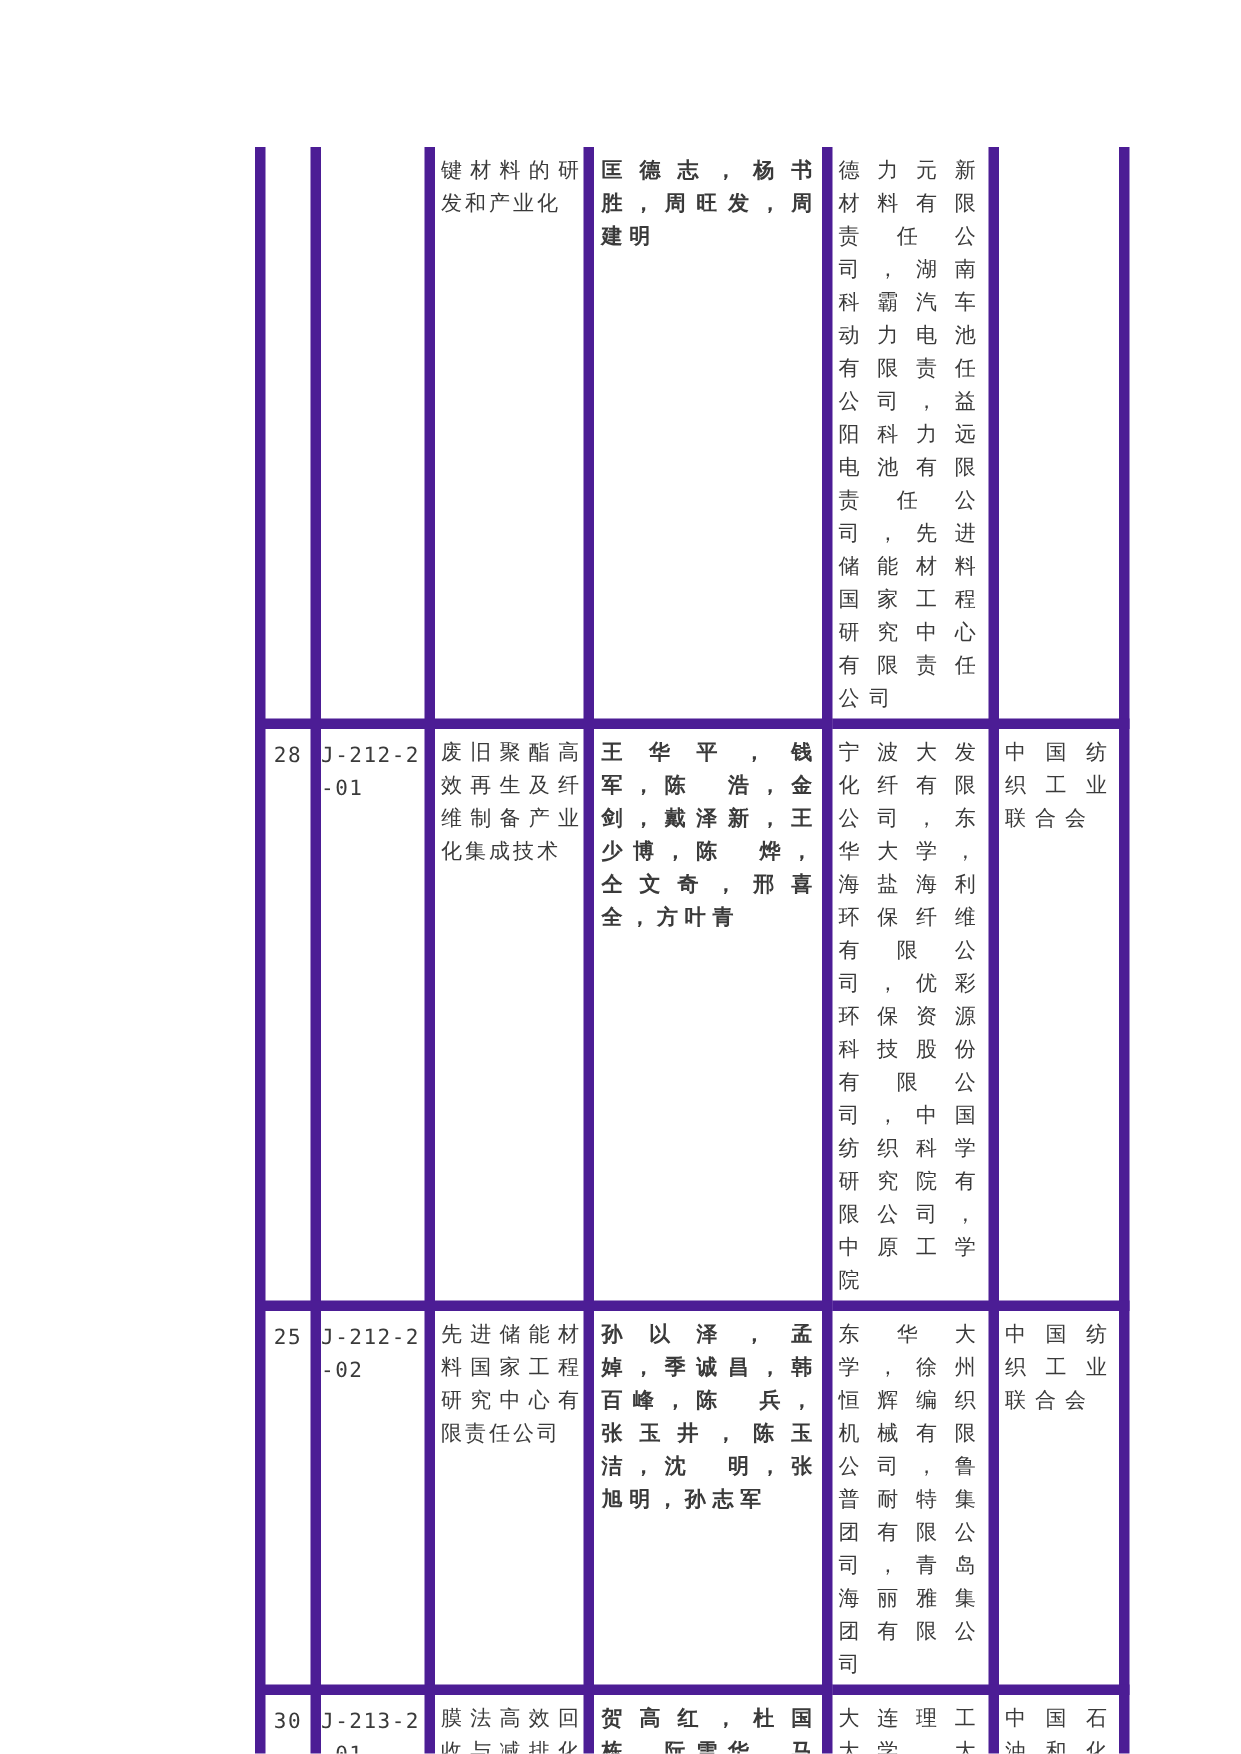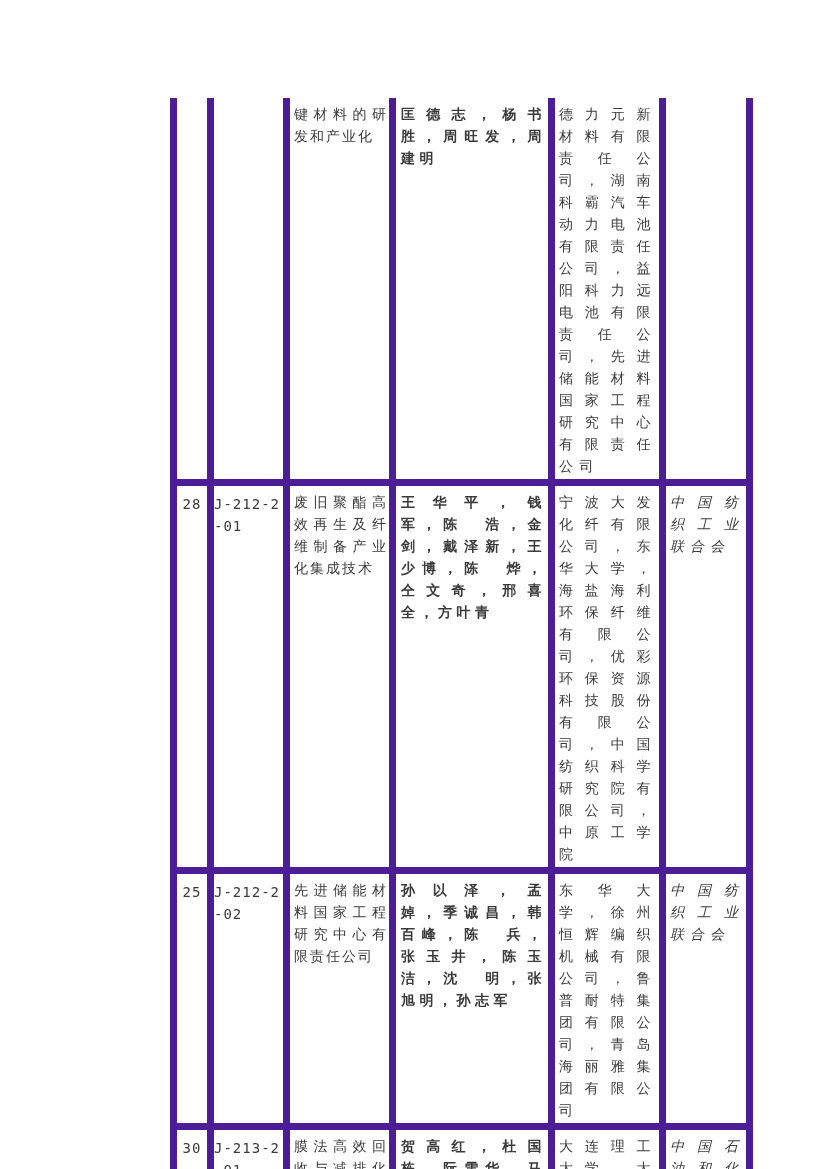--- a/index.html
+++ b/index.html
@@ -83,21 +83,20 @@
   }
   td.cell-orgs {
     text-align: justify;
     letter-spacing: 6.5px;
     padding-right: 2px;
   }
   td.cell-nominator {
     text-align: justify;
     letter-spacing: 6px;
     padding-right: 2px;
-    font-style: italic;
   }
 </style>
 </head>
 <body>
 
 <div class="page">
   <table class="doc-table">
     <colgroup>
       <col style="width:37px">
       <col style="width:76px">

